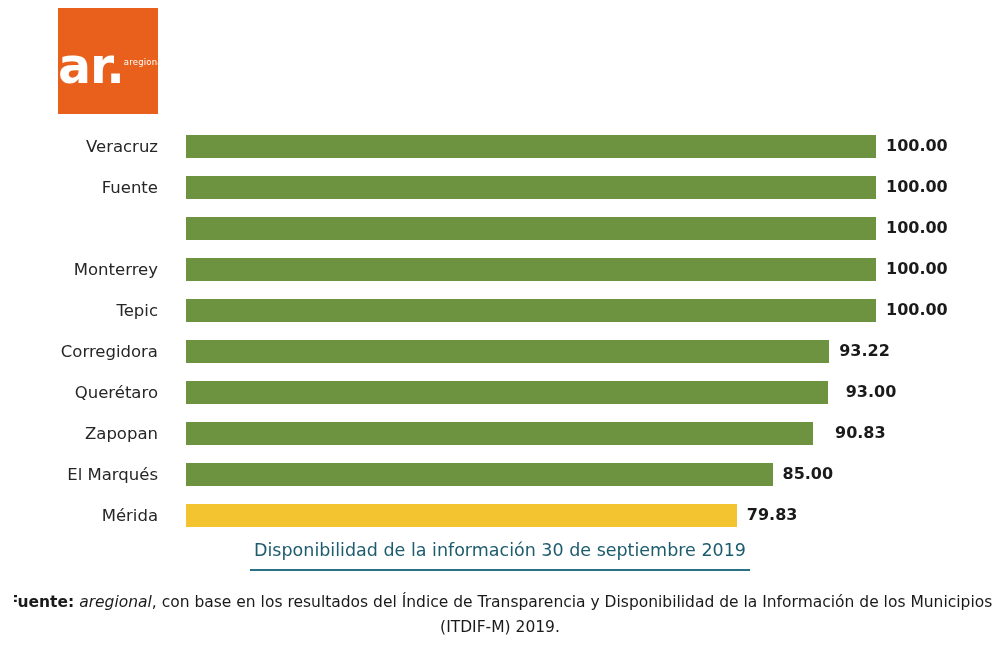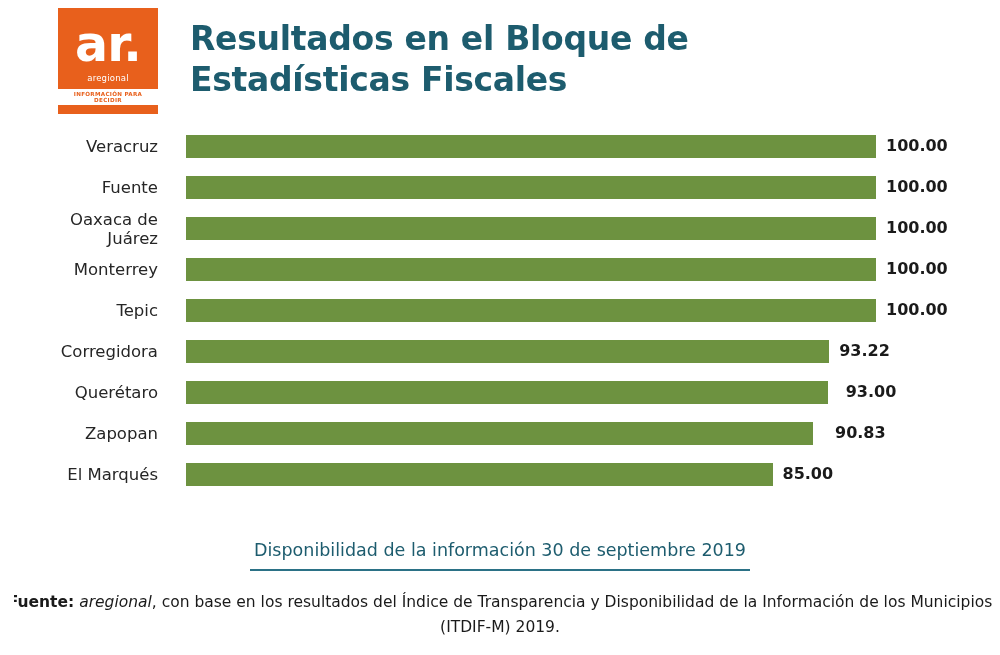--- a/index.html
+++ b/index.html
@@ -24,21 +24,21 @@
     height: 122px;
   }
   .logo-box {
     position: absolute;
     left: 58px;
     top: 8px;
     width: 100px;
     height: 106px;
     background: #e8601c;
     display: flex;
-    flex-direction: column;
+    flex-direction: row;
     align-items: center;
     justify-content: flex-start;
     overflow: hidden;
   }
   .logo-mark {
     color: #ffffff;
     font-family: "DejaVu Sans", sans-serif;
     font-weight: bold;
     font-size: 49px;
     line-height: 52px;
@@ -175,40 +175,38 @@
 <body>
 
 <div class="header">
 
   <div class="logo-box">
     <div class="logo-mark">ar.</div>
     <div class="logo-word">aregional</div>
     <div class="logo-tag">INFORMACIÓN PARA DECIDIR</div>
   </div>
 
-  <div class="title">Resultados en el Bloque de Estadísticas Fiscales</div>
 </div>
 
 <div class="chart" id="chart-body">
     <div class="row">
       <div class="cat-label">Veracruz</div>
       <div class="bar-track">
         <div class="bar" style="width: 690px; background: rgb(109, 146, 64);"></div>
       </div>
       <div class="bar-value" style="left: 886px;">100.00</div>
     </div>
     <div class="row">
       <div class="cat-label">Fuente</div>
       <div class="bar-track">
         <div class="bar" style="width: 690px; background: rgb(109, 146, 64);"></div>
       </div>
       <div class="bar-value" style="left: 886px;">100.00</div>
     </div>
     <div class="row">
-      <div class="cat-label two-line">Oaxaca de<br>Juárez</div>
       <div class="bar-track">
         <div class="bar" style="width: 690px; background: rgb(109, 146, 64);"></div>
       </div>
       <div class="bar-value" style="left: 886px;">100.00</div>
     </div>
     <div class="row">
       <div class="cat-label">Monterrey</div>
       <div class="bar-track">
         <div class="bar" style="width: 690px; background: rgb(109, 146, 64);"></div>
       </div>
@@ -241,20 +239,27 @@
         <div class="bar" style="width: 626.727px; background: rgb(109, 146, 64);"></div>
       </div>
       <div class="bar-value" style="left: 835px;">90.83</div>
     </div>
     <div class="row">
       <div class="cat-label">El Marqués</div>
       <div class="bar-track">
         <div class="bar" style="width: 586.5px; background: rgb(109, 146, 64);"></div>
       </div>
       <div class="bar-value" style="left: 782.5px;">85.00</div>
+    </div>
+    <div class="row">
+      <div class="cat-label">Mérida</div>
+      <div class="bar-track">
+        <div class="bar highlight" style="width: 550.827px; background: rgb(244, 196, 48);"></div>
+      </div>
+      <div class="bar-value" style="left: 746.827px;">79.83</div>
     </div>
   </div>
 
 <div class="subtitle-wrap">
   <div class="subtitle">Disponibilidad de la información 30 de septiembre 2019</div>
 </div>
 
 <div class="source">
   <b>Fuente:</b>
   <i>aregional</i><span>, con base en los resultados del Índice de Transparencia y Disponibilidad de la Información de los Municipios (ITDIF-M) 2019.</span>

